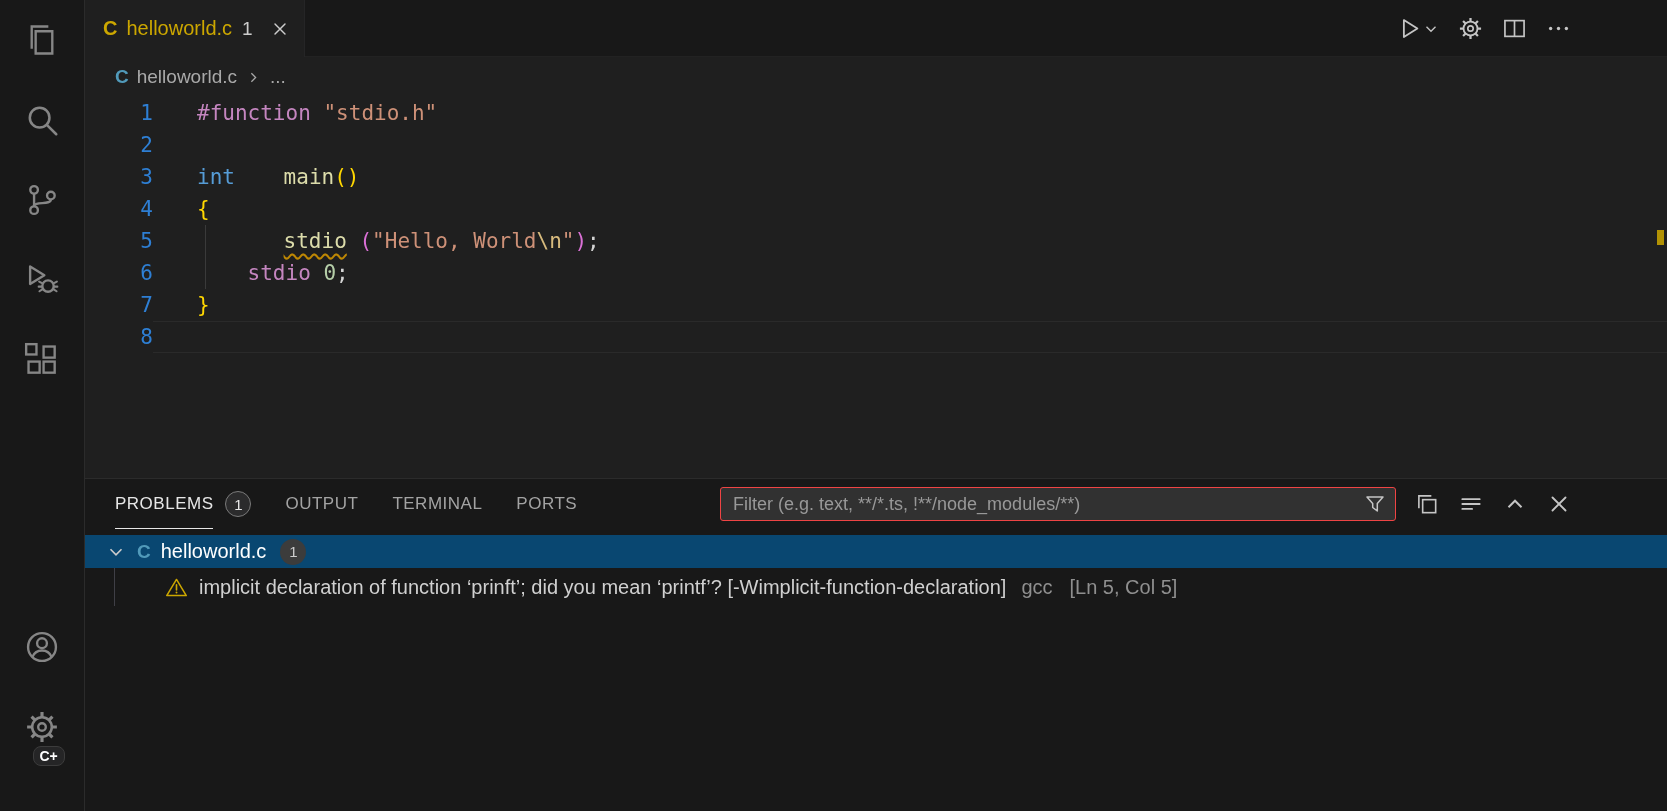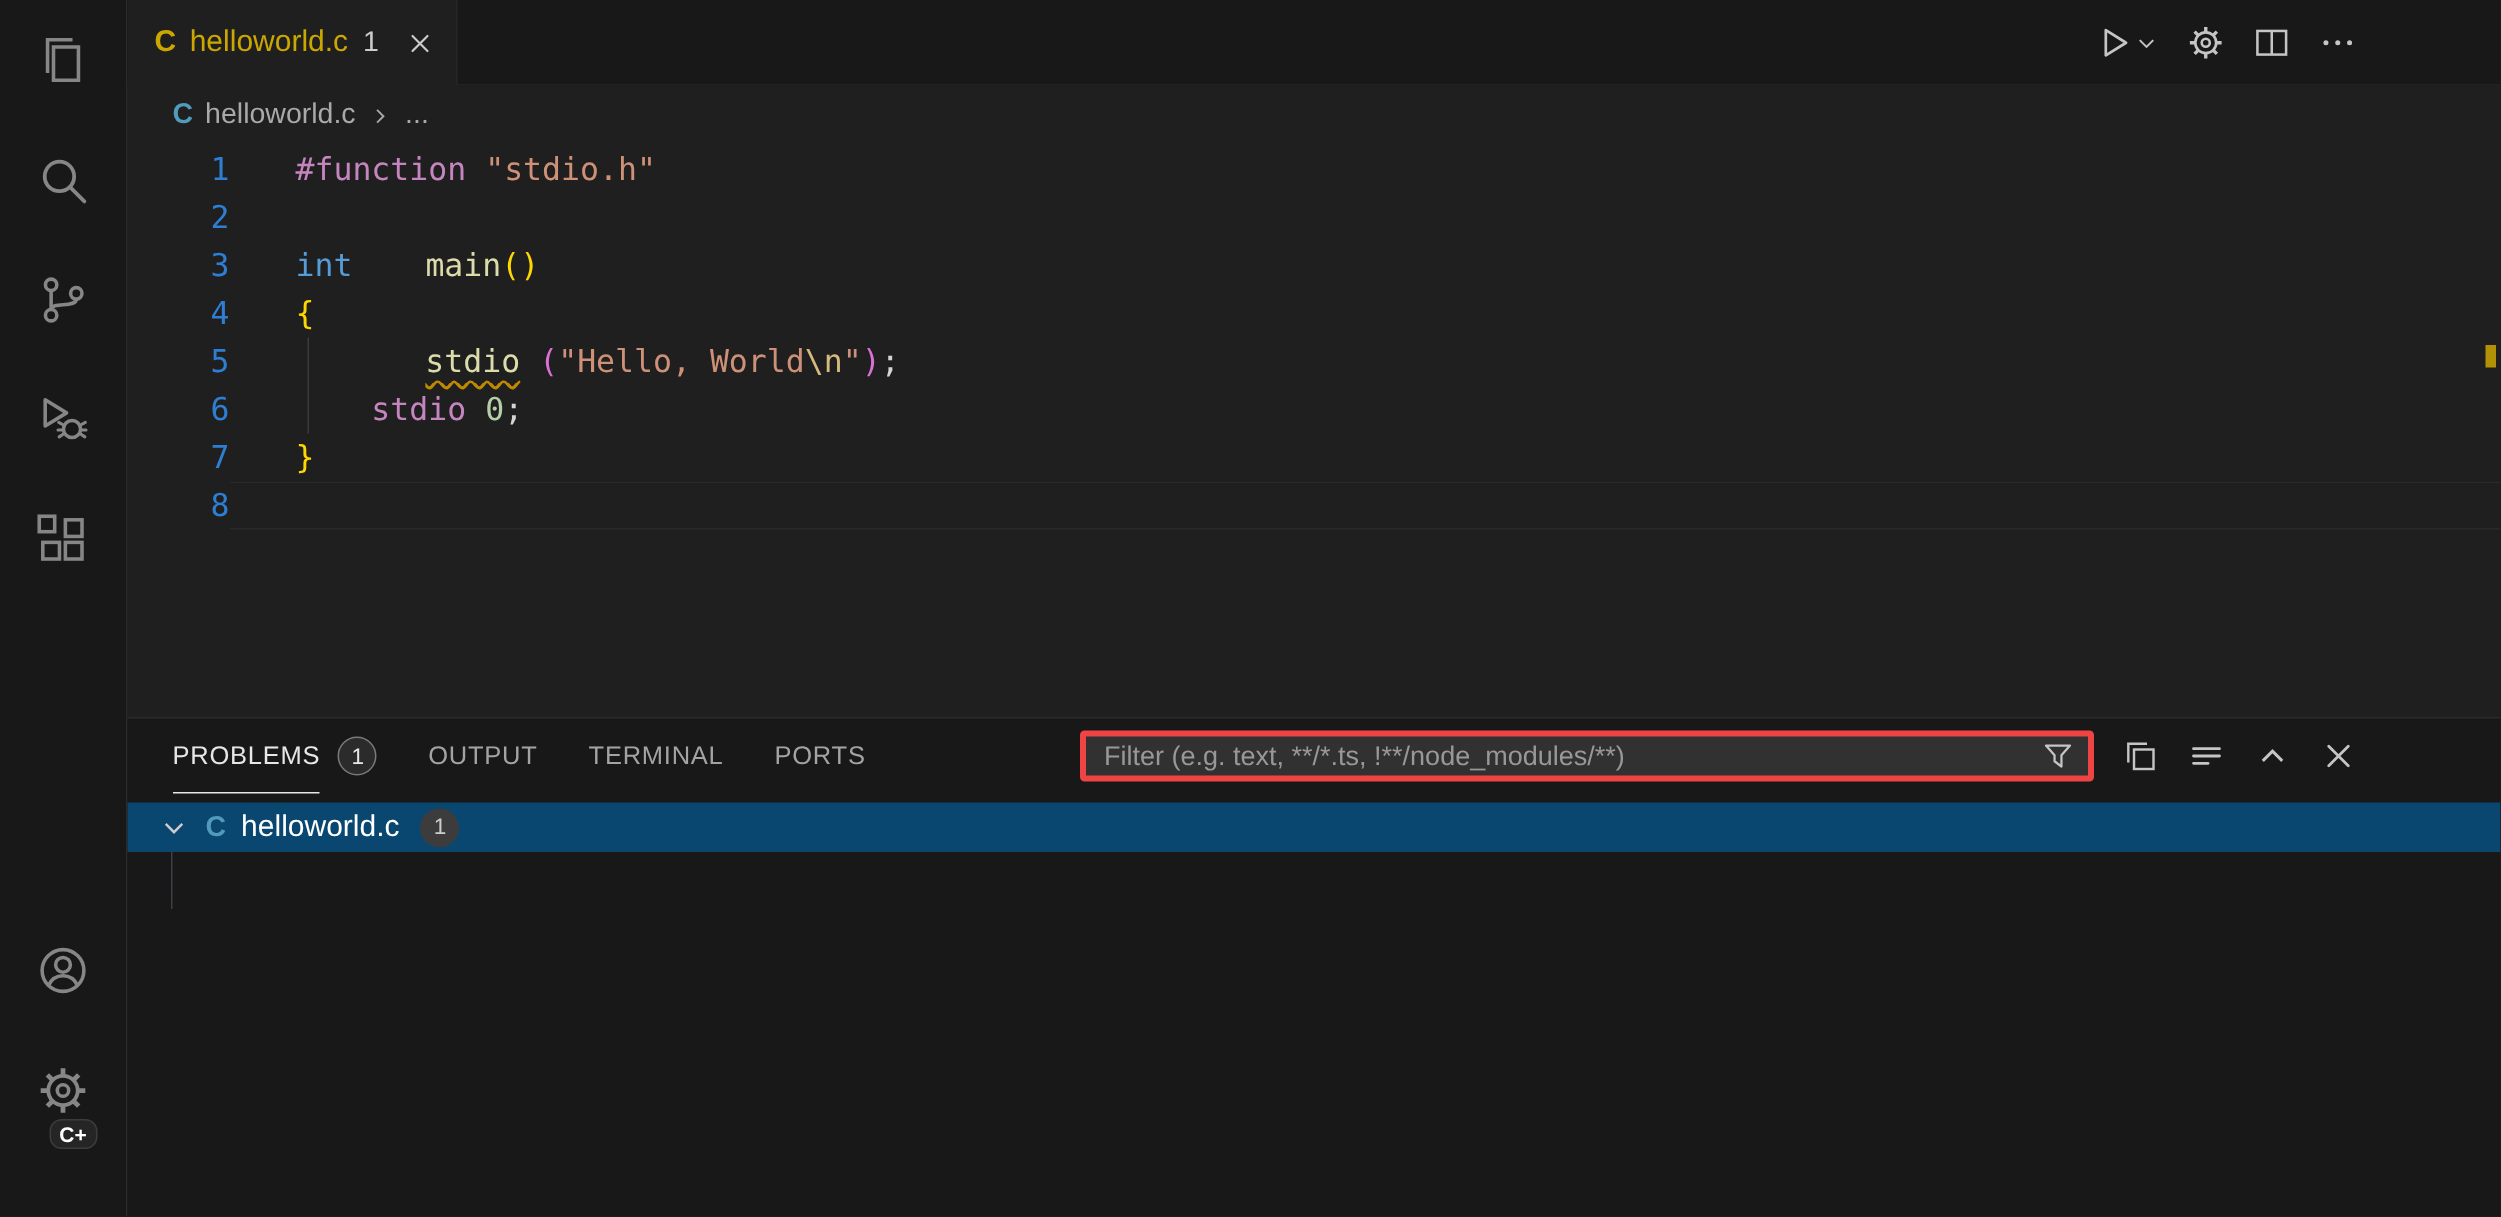--- a/index.html
+++ b/index.html
@@ -52,21 +52,21 @@
   .ov-mark{position:absolute;top:133px;right:3px;width:7px;height:15px;background:#cca700;opacity:.85;}
 
   
   .panel{height:333px;flex:none;background:#181818;border-top:1px solid #2b2b2b;display:flex;flex-direction:column;}
   .panel-header{height:50px;flex:none;display:flex;align-items:center;padding:0 95px 0 30px;}
   .panel-tabs{display:flex;height:100%;gap:34px;align-items:stretch;}
   .ptab{display:flex;align-items:center;cursor:pointer;}
   .ptab .lbl{height:100%;display:flex;align-items:center;color:#a3a3a3;font-size:17px;letter-spacing:.5px;}
   .ptab.active .lbl{color:#e7e7e7;box-shadow:inset 0 -1px 0 #e7e7e7;text-align:center;}
   .ptab-badge{margin-left:12px;min-width:26px;height:26px;border-radius:13px;background:#2b2b2c;border:1px solid #7a7a7a;color:#e7e7e7;font-size:15px;display:flex;align-items:center;justify-content:center;padding:0 4px;}
-  .filter-box{margin-left:auto;width:676px;height:34px;background:#313131;border:4px solid #ef4444;border-radius:3px;display:flex;align-items:center;padding:0 8px 0 12px;}
+  .filter-box{margin-left:auto;width:676px;height:34px;background:#313131;border:1px solid #ef4444;border-radius:3px;display:flex;align-items:center;padding:0 8px 0 12px;}
   .filter-input{flex:1;background:transparent;border:none;outline:none;color:#cccccc;font-size:18px;font-family:"Liberation Sans",sans-serif;}
   .filter-input::placeholder{color:#989898;opacity:1;}
   .filter-box .icon{width:24px;height:24px;color:#c5c5c5;cursor:pointer;flex:none;}
   .panel-actions{display:flex;align-items:center;gap:18px;margin-left:18px;}
   .panel-actions .icon{width:26px;height:26px;color:#c5c5c5;cursor:pointer;}
 
   .problems{flex:1;position:relative;margin-top:6px;}
   .file-row{height:33px;display:flex;align-items:center;gap:10px;padding-left:20px;background:#094771;cursor:pointer;}
   .file-row .row-chev{width:22px;height:22px;color:#cccccc;flex:none;}
   .file-name{color:#ffffff;font-size:20px;}
@@ -303,17 +303,25 @@
       <div class="problems">
         <div class="file-row">
           <svg class="icon row-chev">
               <use href="#i-chev-down"></use>
             </svg>
           <span class="c-icon blue">C</span>
           <span class="file-name">helloworld.c</span>
           <span class="count-badge">1</span>
         </div>
         <div class="tree-guide"></div>
+        <div class="problem-row">
+          <svg class="icon warn">
+              <use href="#i-warning"></use>
+            </svg>
+          <span class="msg">implicit declaration of function ‘prinft’; did you mean ‘printf’? [-Wimplicit-function-declaration]</span>
+          <span class="src">gcc</span>
+          <span class="loc">[Ln 5, Col 5]</span>
+        </div>
       </div>
     </div>
 
   </div>
 </div>
 
 </body></html>

